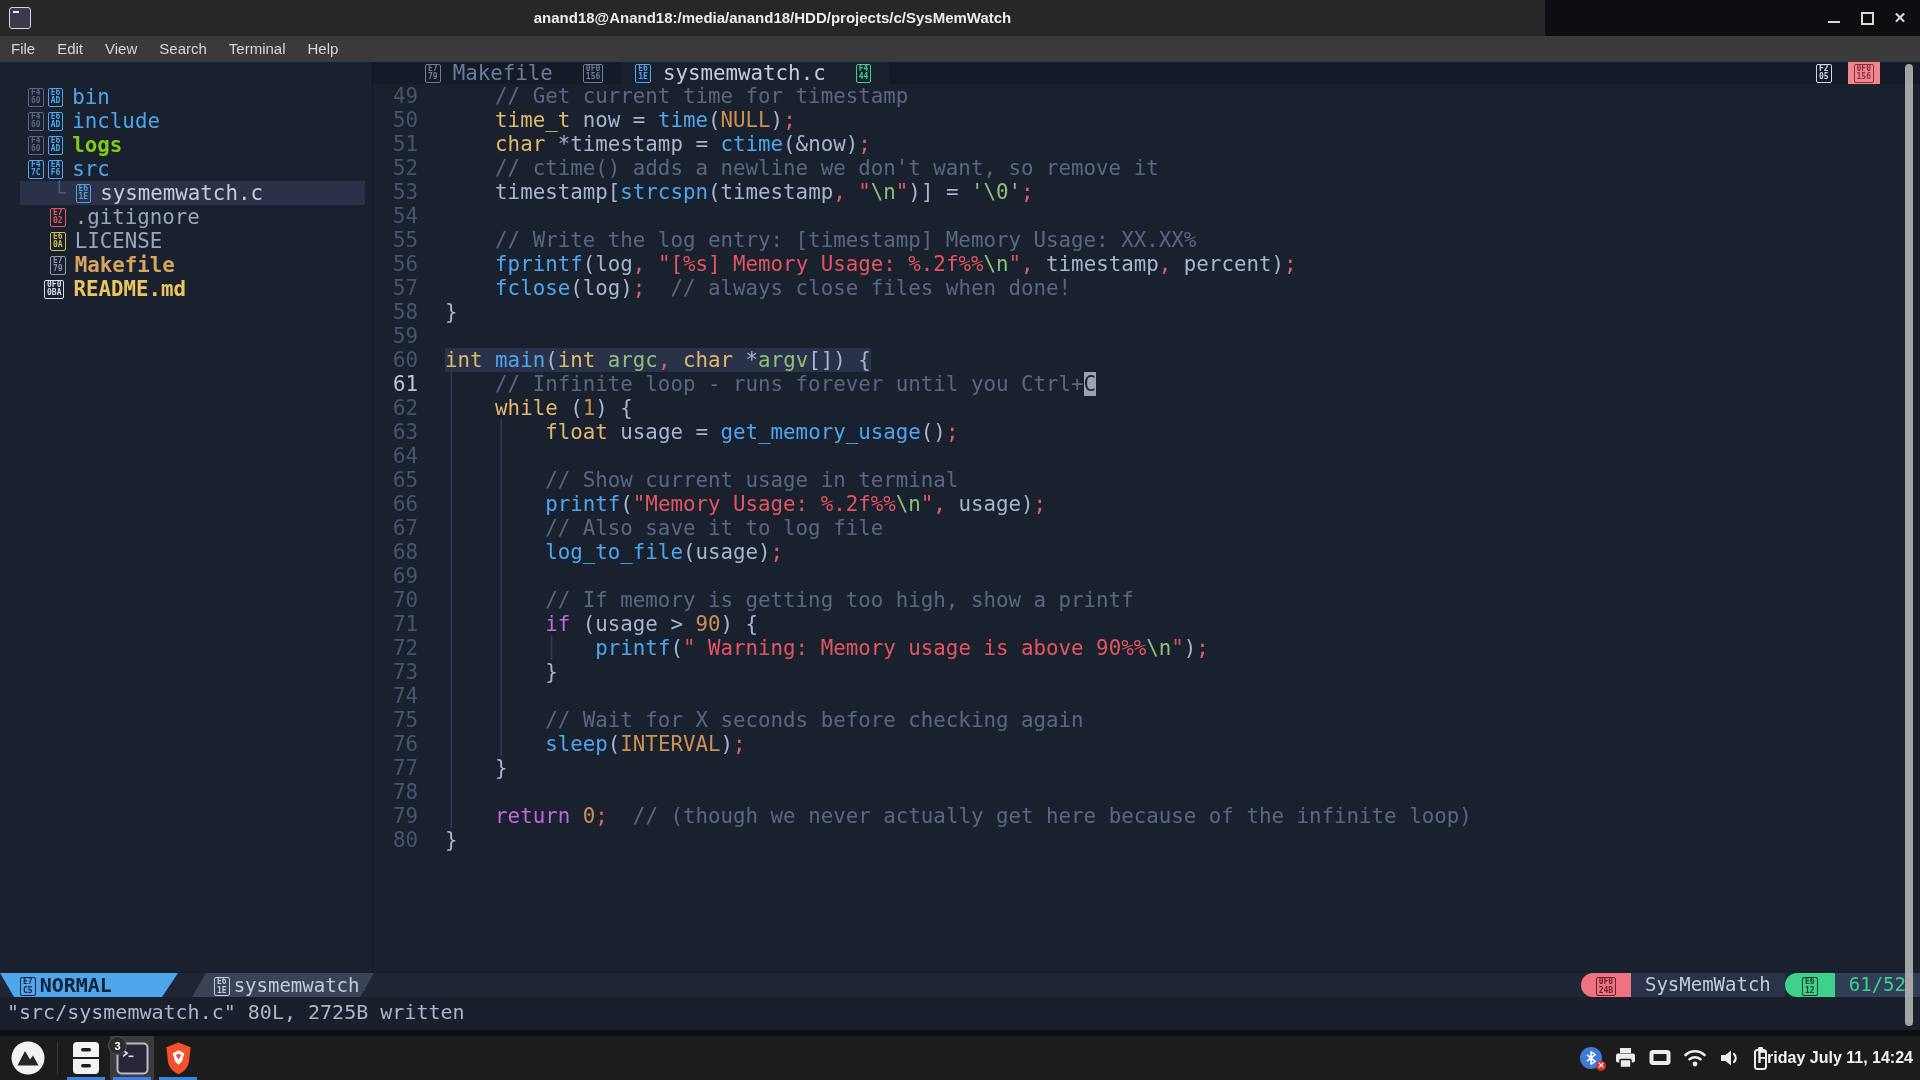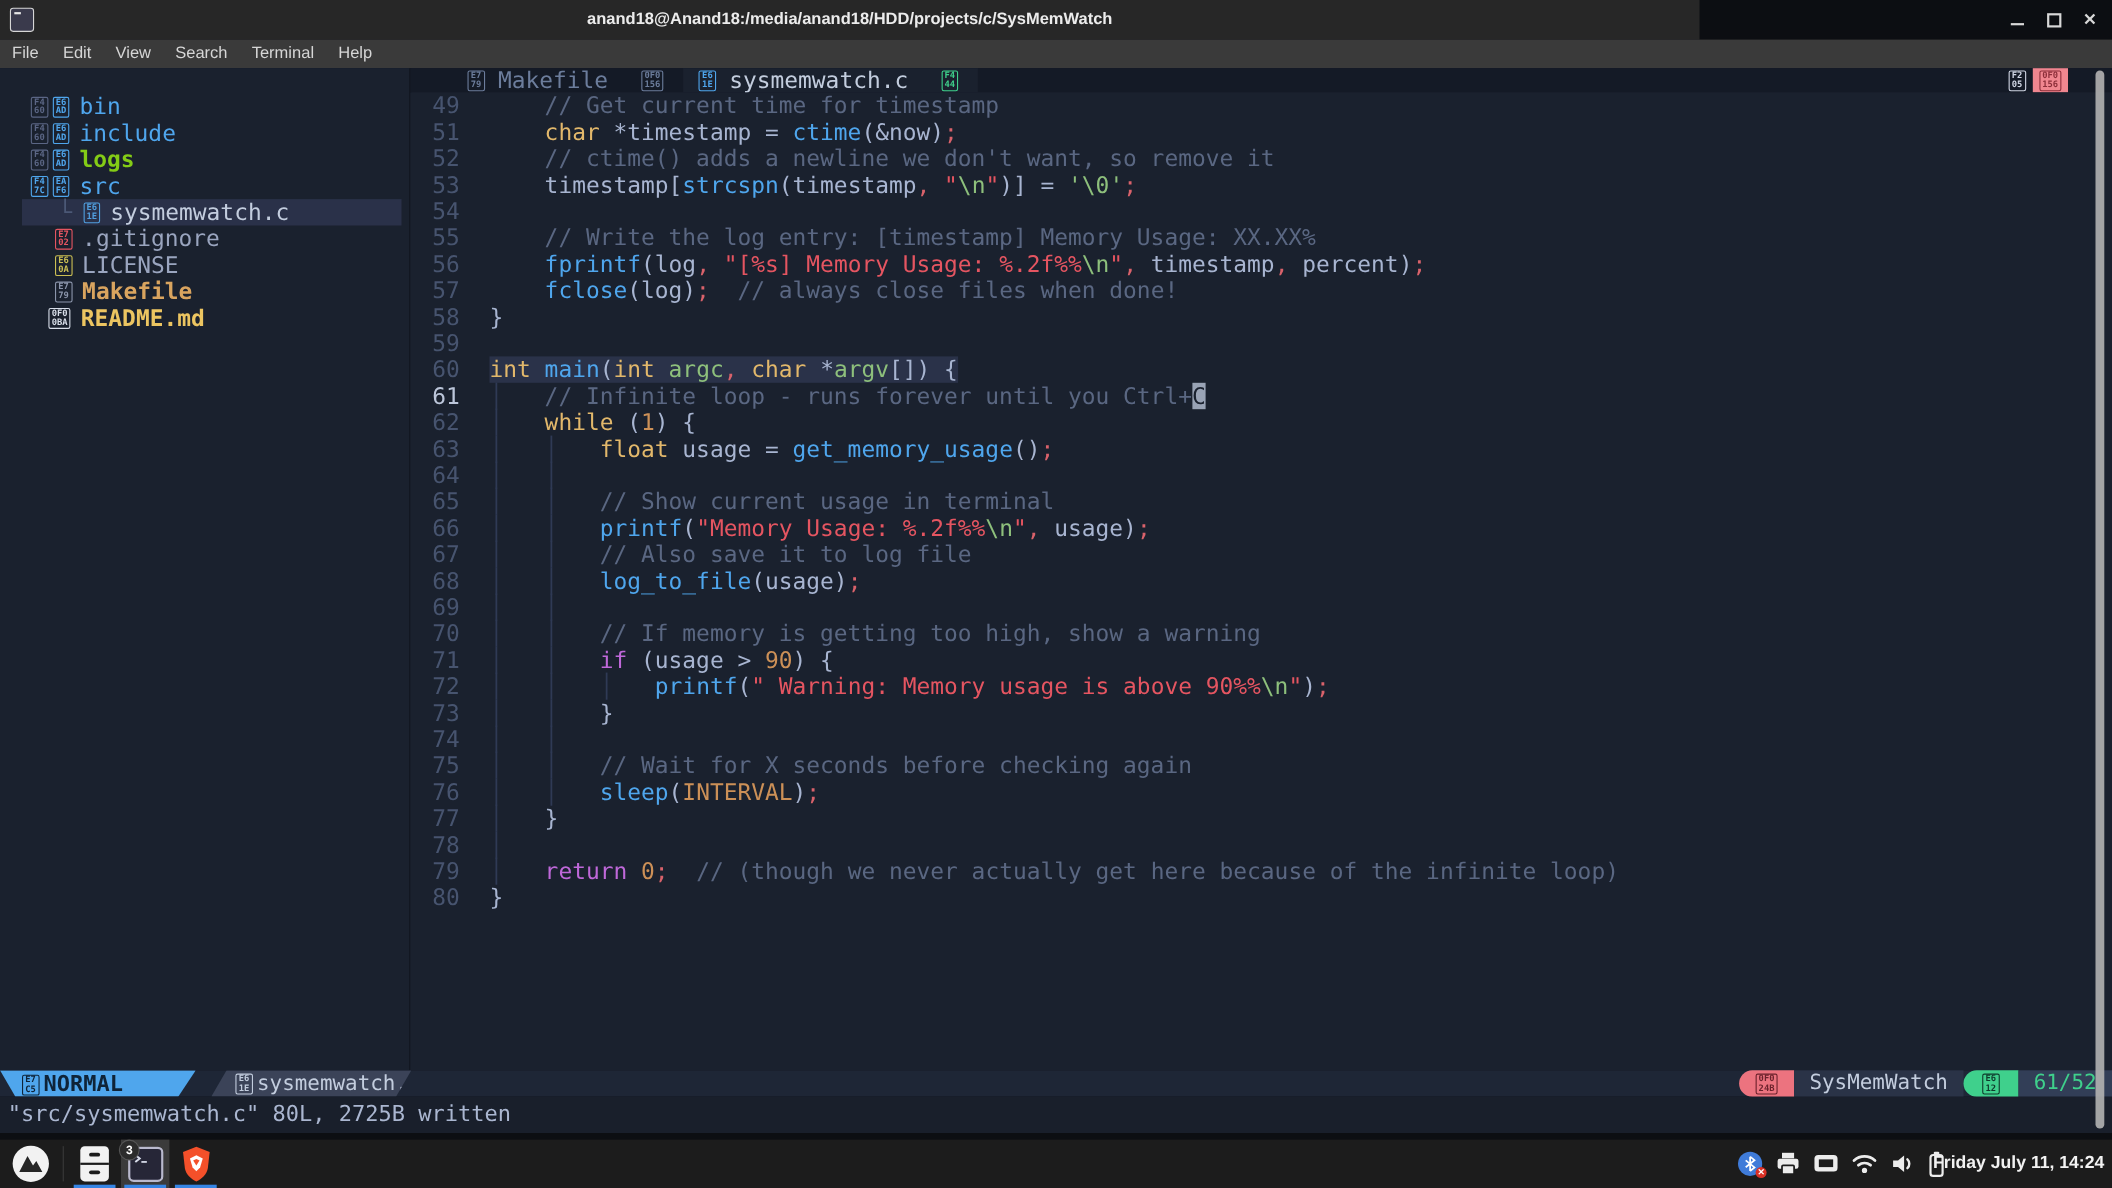--- a/index.html
+++ b/index.html
@@ -42,21 +42,21 @@
         font-family:"DejaVu Sans Mono",monospace;font-size:8px;line-height:8.5px;font-weight:bold;
         box-sizing:border-box;margin-right:4px;vertical-align:middle;}
 
   
   .tabbar{position:absolute;left:373px;top:0;width:1547px;height:22px;background:#141a26;
           display:flex;align-items:stretch;padding-left:38px;box-sizing:border-box;}
   .tab{display:flex;align-items:center;padding:0 14px;gap:8px;white-space:pre;
        font-family:"DejaVu Sans Mono",monospace;font-size:20.8px;line-height:22px;}
   .tab.active{background:#1a212e;}
   .tab-close{margin-left:22px;}
-  .tab-right{position:absolute;right:40px;top:0;height:22px;display:flex;align-items:center;}
+  .tab-right{position:absolute;right:40px;top:0;height:22px;display:flex;align-items:center;gap:10px;}
   .tr-icon{display:flex;align-items:center;justify-content:center;height:22px;padding:0 6px;}
   .tr-icon .gbox{margin-right:0;}
 
   
   .editor{position:absolute;left:373px;top:22px;width:1547px;height:889px;background:#1a212e;}
   .code-row{position:relative;height:24px;line-height:24px;white-space:pre;
             font-family:"DejaVu Sans Mono",monospace;font-size:20.8px;}
   .ln{position:absolute;left:0;top:0;width:45px;text-align:right;color:#47546f;}
   .ln.cur-ln{color:#bcc6da;}
   .code-text{position:absolute;left:59px;top:0;margin-left:13px;}
@@ -153,40 +153,41 @@
       </div>
       <div class="tr-icon" style="background: rgb(240, 134, 143);">
         <span class="gbox" style="color: rgb(140, 47, 58);">
           <span>0F0</span>
           <span>156</span>
         </span>
       </div>
     </div>
   <div class="editor">
       <div class="code-row"><span class="ln">49</span><span class="code-text"><span class="tk-v">    </span><span class="tk-c">// Get current time for timestamp</span></span></div>
+      <div class="code-row"><span class="ln">50</span><span class="code-text"><span class="tk-v">    </span><span class="tk-t">time_t</span><span class="tk-v"> now </span><span class="tk-v">= </span><span class="tk-f">time</span><span class="tk-v">(</span><span class="tk-n">NULL</span><span class="tk-v">)</span><span class="tk-r">;</span></span></div>
       <div class="code-row"><span class="ln">51</span><span class="code-text"><span class="tk-v">    </span><span class="tk-t">char</span><span class="tk-v"> *timestamp </span><span class="tk-v">= </span><span class="tk-f">ctime</span><span class="tk-v">(&amp;now)</span><span class="tk-r">;</span></span></div>
       <div class="code-row"><span class="ln">52</span><span class="code-text"><span class="tk-v">    </span><span class="tk-c">// ctime() adds a newline we don't want, so remove it</span></span></div>
       <div class="code-row"><span class="ln">53</span><span class="code-text"><span class="tk-v">    </span><span class="tk-v">timestamp[</span><span class="tk-f">strcspn</span><span class="tk-v">(timestamp</span><span class="tk-r">,</span><span class="tk-v"> </span><span class="tk-s">"</span><span class="tk-e">\n</span><span class="tk-s">"</span><span class="tk-v">)] = </span><span class="tk-e">'\0'</span><span class="tk-r">;</span></span></div>
       <div class="code-row"><span class="ln">54</span><span class="code-text"></span></div>
       <div class="code-row"><span class="ln">55</span><span class="code-text"><span class="tk-v">    </span><span class="tk-c">// Write the log entry: [timestamp] Memory Usage: XX.XX%</span></span></div>
       <div class="code-row"><span class="ln">56</span><span class="code-text"><span class="tk-v">    </span><span class="tk-f">fprintf</span><span class="tk-v">(log</span><span class="tk-r">,</span><span class="tk-v"> </span><span class="tk-s">"[%s] Memory Usage: %.2f%%</span><span class="tk-e">\n</span><span class="tk-s">"</span><span class="tk-r">,</span><span class="tk-v"> timestamp</span><span class="tk-r">,</span><span class="tk-v"> percent)</span><span class="tk-r">;</span></span></div>
       <div class="code-row"><span class="ln">57</span><span class="code-text"><span class="tk-v">    </span><span class="tk-f">fclose</span><span class="tk-v">(log)</span><span class="tk-r">;</span><span class="tk-v">  </span><span class="tk-c">// always close files when done!</span></span></div>
       <div class="code-row"><span class="ln">58</span><span class="code-text"><span class="tk-v">}</span></span></div>
       <div class="code-row"><span class="ln">59</span><span class="code-text"></span></div>
       <div class="code-row"><span class="ln">60</span><span class="code-text hl"><span class="tk-t">int</span><span class="tk-v"> </span><span class="tk-f">main</span><span class="tk-v">(</span><span class="tk-t">int</span><span class="tk-v"> </span><span class="tk-g">argc</span><span class="tk-r">,</span><span class="tk-v"> </span><span class="tk-t">char</span><span class="tk-v"> *</span><span class="tk-g">argv</span><span class="tk-v">[]) {</span></span></div>
       <div class="code-row"><span class="ln cur-ln">61</span><span class="code-text"><span class="tk-gd">│</span><span class="tk-v">   </span><span class="tk-c">// Infinite loop - runs forever until you Ctrl+</span><span class="tk-cur">C</span></span></div>
       <div class="code-row"><span class="ln">62</span><span class="code-text"><span class="tk-gd">│</span><span class="tk-v">   </span><span class="tk-t">while</span><span class="tk-v"> (</span><span class="tk-n">1</span><span class="tk-v">) {</span></span></div>
       <div class="code-row"><span class="ln">63</span><span class="code-text"><span class="tk-gd">│</span><span class="tk-v">   </span><span class="tk-gd">│</span><span class="tk-v">   </span><span class="tk-t">float</span><span class="tk-v"> usage = </span><span class="tk-f">get_memory_usage</span><span class="tk-v">()</span><span class="tk-r">;</span></span></div>
       <div class="code-row"><span class="ln">64</span><span class="code-text"><span class="tk-gd">│</span><span class="tk-v">   </span><span class="tk-gd">│</span></span></div>
       <div class="code-row"><span class="ln">65</span><span class="code-text"><span class="tk-gd">│</span><span class="tk-v">   </span><span class="tk-gd">│</span><span class="tk-v">   </span><span class="tk-c">// Show current usage in terminal</span></span></div>
       <div class="code-row"><span class="ln">66</span><span class="code-text"><span class="tk-gd">│</span><span class="tk-v">   </span><span class="tk-gd">│</span><span class="tk-v">   </span><span class="tk-f">printf</span><span class="tk-v">(</span><span class="tk-s">"Memory Usage: %.2f%%</span><span class="tk-e">\n</span><span class="tk-s">"</span><span class="tk-r">,</span><span class="tk-v"> usage)</span><span class="tk-r">;</span></span></div>
       <div class="code-row"><span class="ln">67</span><span class="code-text"><span class="tk-gd">│</span><span class="tk-v">   </span><span class="tk-gd">│</span><span class="tk-v">   </span><span class="tk-c">// Also save it to log file</span></span></div>
       <div class="code-row"><span class="ln">68</span><span class="code-text"><span class="tk-gd">│</span><span class="tk-v">   </span><span class="tk-gd">│</span><span class="tk-v">   </span><span class="tk-f">log_to_file</span><span class="tk-v">(usage)</span><span class="tk-r">;</span></span></div>
       <div class="code-row"><span class="ln">69</span><span class="code-text"><span class="tk-gd">│</span><span class="tk-v">   </span><span class="tk-gd">│</span></span></div>
-      <div class="code-row"><span class="ln">70</span><span class="code-text"><span class="tk-gd">│</span><span class="tk-v">   </span><span class="tk-gd">│</span><span class="tk-v">   </span><span class="tk-c">// If memory is getting too high, show a warning</span></span></div>
+      <div class="code-row"><span class="ln">70</span><span class="code-text"><span class="tk-gd">│</span><span class="tk-v">   </span><span class="tk-gd">│</span><span class="tk-v">   </span><span class="tk-c">// If memory is getting too high, show a printf</span></span></div>
       <div class="code-row"><span class="ln">71</span><span class="code-text"><span class="tk-gd">│</span><span class="tk-v">   </span><span class="tk-gd">│</span><span class="tk-v">   </span><span class="tk-k">if</span><span class="tk-v"> (usage &gt; </span><span class="tk-n">90</span><span class="tk-v">) {</span></span></div>
       <div class="code-row"><span class="ln">72</span><span class="code-text"><span class="tk-gd">│</span><span class="tk-v">   </span><span class="tk-gd">│</span><span class="tk-v">   </span><span class="tk-gd">│</span><span class="tk-v">   </span><span class="tk-f">printf</span><span class="tk-v">(</span><span class="tk-s">" Warning: Memory usage is above 90%%</span><span class="tk-e">\n</span><span class="tk-s">"</span><span class="tk-v">)</span><span class="tk-r">;</span></span></div>
       <div class="code-row"><span class="ln">73</span><span class="code-text"><span class="tk-gd">│</span><span class="tk-v">   </span><span class="tk-gd">│</span><span class="tk-v">   </span><span class="tk-v">}</span></span></div>
       <div class="code-row"><span class="ln">74</span><span class="code-text"><span class="tk-gd">│</span><span class="tk-v">   </span><span class="tk-gd">│</span></span></div>
       <div class="code-row"><span class="ln">75</span><span class="code-text"><span class="tk-gd">│</span><span class="tk-v">   </span><span class="tk-gd">│</span><span class="tk-v">   </span><span class="tk-c">// Wait for X seconds before checking again</span></span></div>
       <div class="code-row"><span class="ln">76</span><span class="code-text"><span class="tk-gd">│</span><span class="tk-v">   </span><span class="tk-gd">│</span><span class="tk-v">   </span><span class="tk-f">sleep</span><span class="tk-v">(</span><span class="tk-n">INTERVAL</span><span class="tk-v">)</span><span class="tk-r">;</span></span></div>
       <div class="code-row"><span class="ln">77</span><span class="code-text"><span class="tk-gd">│</span><span class="tk-v">   </span><span class="tk-v">}</span></span></div>
       <div class="code-row"><span class="ln">78</span><span class="code-text"><span class="tk-gd">│</span></span></div>
       <div class="code-row"><span class="ln">79</span><span class="code-text"><span class="tk-gd">│</span><span class="tk-v">   </span><span class="tk-k">return</span><span class="tk-v"> </span><span class="tk-n">0</span><span class="tk-r">;</span><span class="tk-v">  </span><span class="tk-c">// (though we never actually get here because of the infinite loop)</span></span></div>
       <div class="code-row"><span class="ln">80</span><span class="code-text"><span class="tk-v">}</span></span></div>

